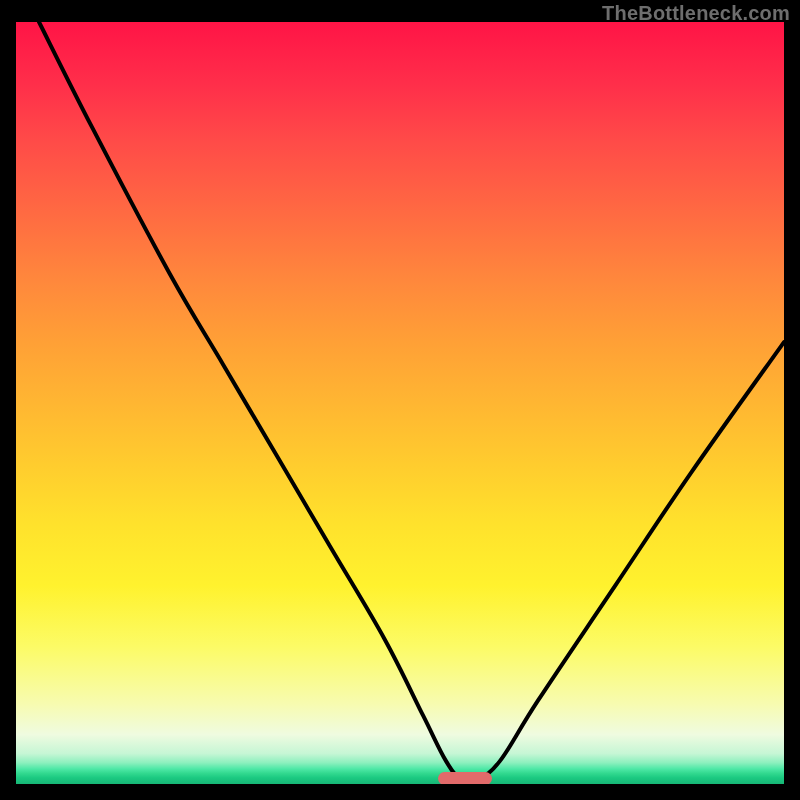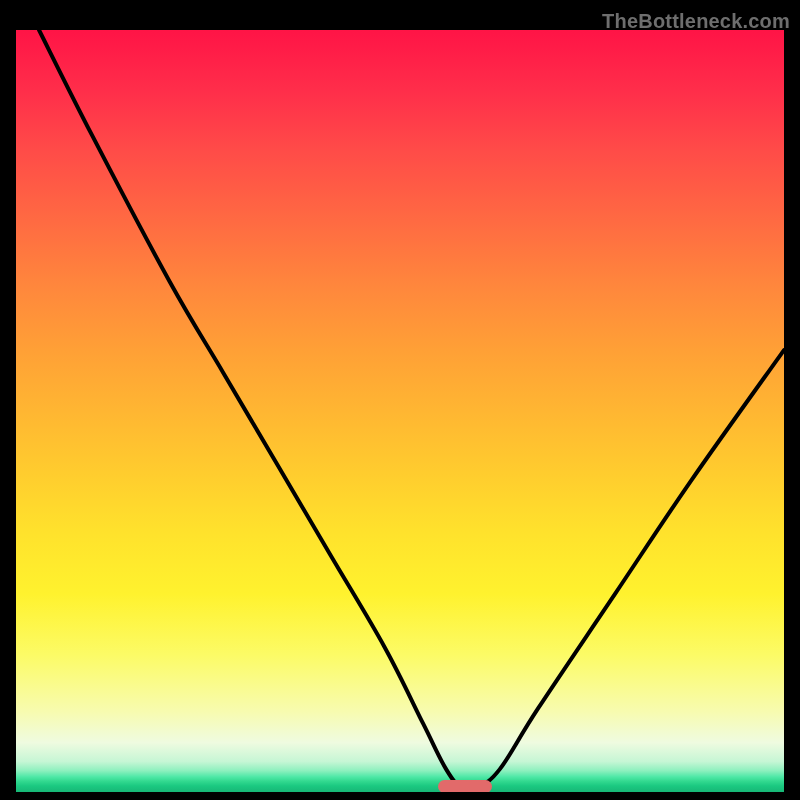--- a/index.html
+++ b/index.html
@@ -6,21 +6,21 @@
     margin: 0;
     padding: 0;
     width: 800px;
     height: 800px;
     background: #000;
     overflow: hidden;
   }
   .frame {
     position: absolute;
     left: 0;
-    top: 8px;
+    top: 0;
     width: 800px;
     height: 748px;
     background: #000;
   }
   .plot-area {
     position: absolute;
     left: 16px;
     top: 22px;
     width: 768px;
     height: 762px;

